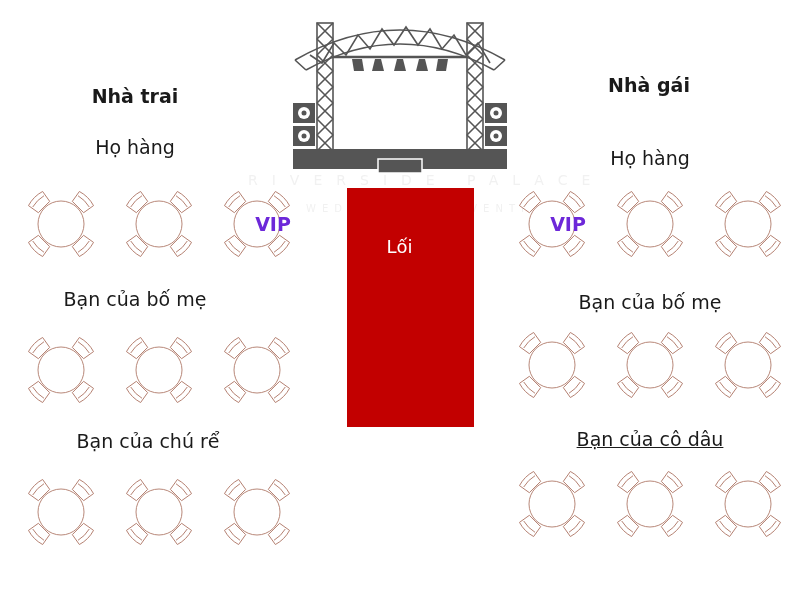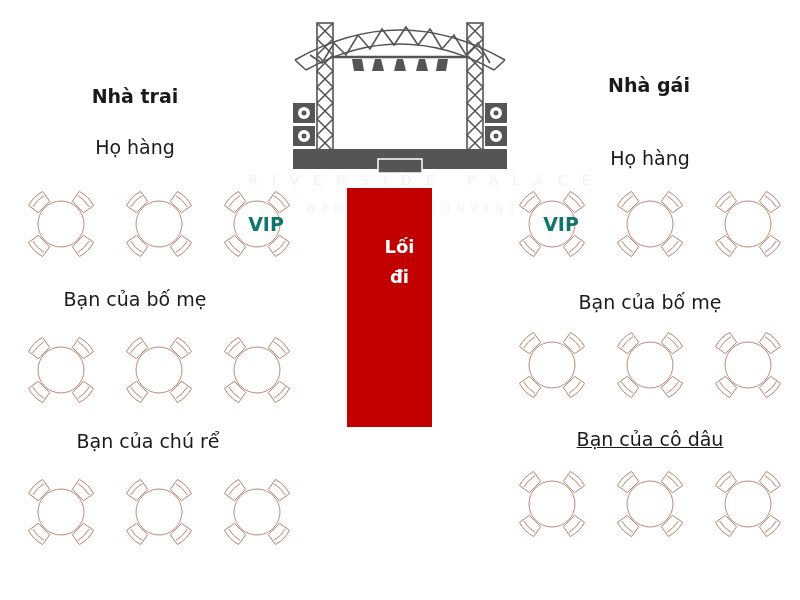--- a/index.html
+++ b/index.html
@@ -3,23 +3,23 @@
 <meta charset="utf-8">
 <style>
   html, body { margin:0; padding:0; background:#ffffff; }
   body { width:800px; height:600px; position:relative; overflow:hidden;
          font-family:"DejaVu Sans", sans-serif; color:#1a1a1a; }
   .abs { position:absolute; }
   .side-title { font-weight:bold; font-size:19px; text-align:center; width:200px; }
   .group-label { font-size:19px; text-align:center; width:300px; white-space:nowrap; }
   .table { position:absolute; width:76px; height:76px; }
   .table svg { width:76px; height:76px; display:block; }
-  .vip { position:absolute; left:9px; top:0; width:76px; height:76px; line-height:76px;
-         text-align:center; font-weight:bold; font-size:19px; color:#0f766e; }
-  .aisle { position:absolute; left:347px; top:188px; width:85px; height:239px; background:#c20000;font-weight:bold; }
+  .vip { position:absolute; left:16px; top:0; width:76px; height:76px; line-height:76px;
+         text-align:center; font-weight:bold; font-size:19px; color:#6d28d9; }
+  .aisle { position:absolute; left:347px; top:188px; width:127px; height:239px; background:#c20000; }
   .aisle-text { position:absolute; left:0; width:105px; text-align:center; color:#ffffff; font-size:18px; }
   .watermark { position:absolute; color:#f1f1f1; letter-spacing:14px; font-size:14px; white-space:nowrap; }
   .watermark-sub { position:absolute; color:#f1f1f1; letter-spacing:6px; font-size:10px; white-space:nowrap; }
 </style>
 </head>
 <body>
 
 <div class="watermark" style="left:248px; top:172px;">RIVERSIDE PALACE</div>
 <div class="watermark-sub" style="left:306px; top:203px;">WEDDING &amp; CONVENTION</div>
 
@@ -63,21 +63,20 @@
         <circle cx="206" cy="121" r="2.5" fill="#555"></circle>
     </g>
 
     <rect x="3" y="134" width="214" height="20" fill="#555"></rect>
     <rect x="88" y="144" width="44" height="14" fill="#555" stroke="#fff" stroke-width="1.5"></rect>
   </svg>
 </div>
 
 <div class="aisle">
   <div class="aisle-text" style="top:48px;">Lối</div>
-  <div class="aisle-text" style="top:78px;">đi</div>
 </div>
 
 <div class="abs side-title" style="left:35px; top:85px;">Nhà trai</div>
 
 <div class="abs group-label" style="left:-15px; top:136px;">Họ hàng</div>
 <div class="abs group-label" style="left:-15px; top:288px;">Bạn của bố mẹ</div>
 <div class="abs group-label" style="left:-2px; top:430px;">Bạn của chú rể</div>
 
 <div class="abs side-title" style="left:549px; top:74px;">Nhà gái</div>
 

